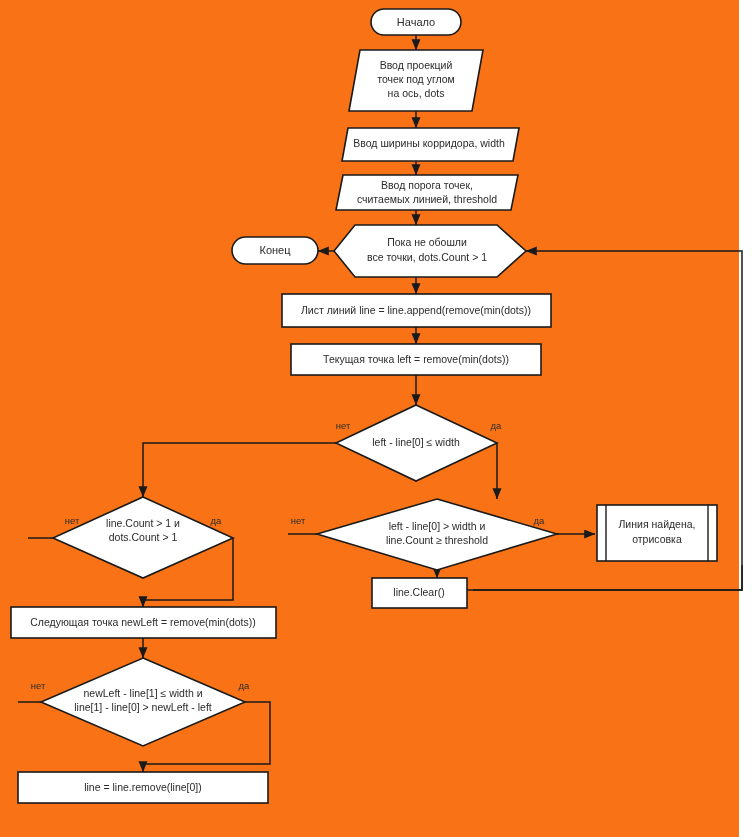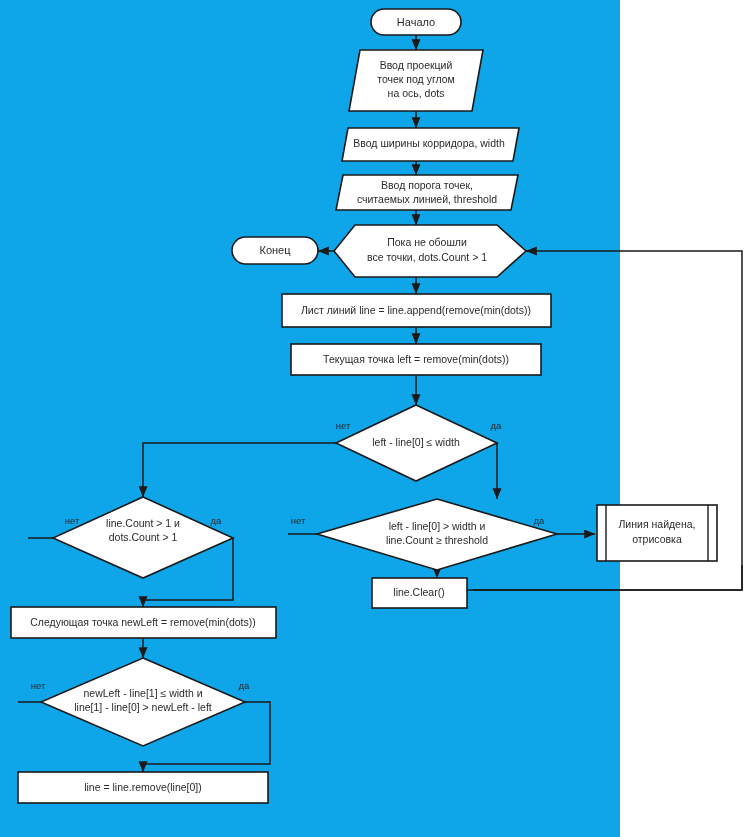--- a/index.html
+++ b/index.html
@@ -8,23 +8,23 @@
     background: #ffffff;
   }
   body {
     width: 752px;
     height: 837px;
     font-family: "Liberation Sans", sans-serif;
     overflow: hidden;
   }
   #flowchart-root {
     position: relative;
-    width: 620px;
+    width: 739px;
     height: 837px;
-    background: #0ea5e9;
+    background: #f97316;
   }
   svg#chart-svg {
     display: block;
     width: 752px;
     height: 837px;
   }
   .node-shape {
     fill: #ffffff;
     stroke: #1a1a1a;
     stroke-width: 1.6;

